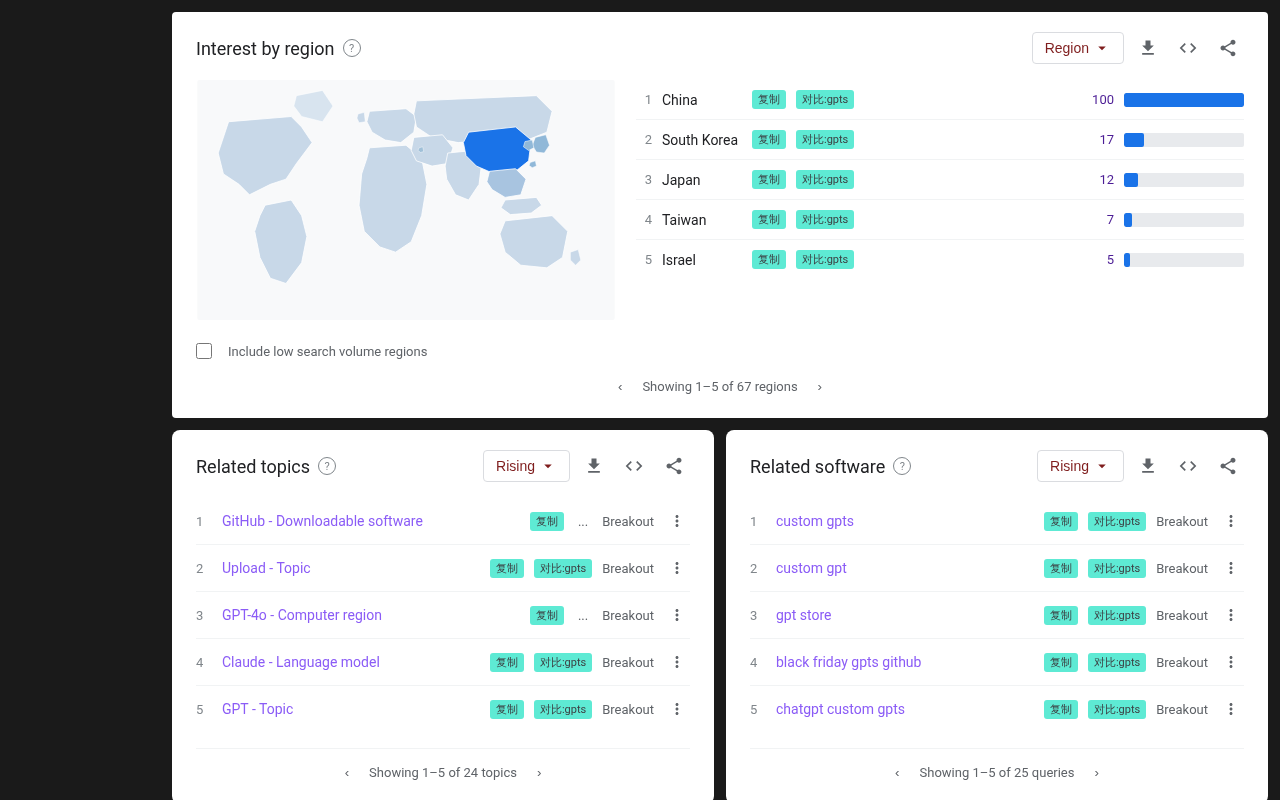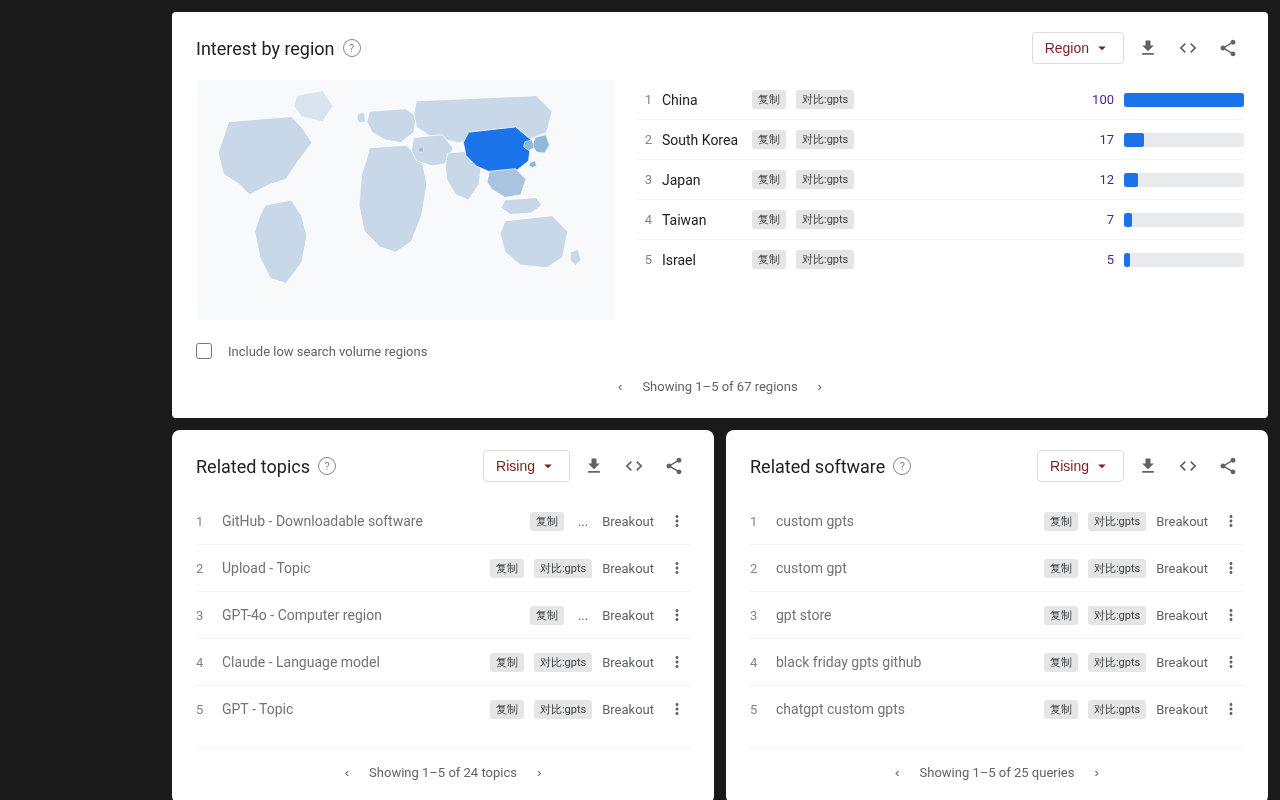--- a/index.html
+++ b/index.html
@@ -126,21 +126,21 @@
     }
     .row-name {
       font-size: 14px;
       color: #202124;
       min-width: 80px;
     }
     .tag {
       font-size: 11px;
       padding: 2px 6px;
       border-radius: 3px;
-      background: #e5e5e5;
+      background: #5eead4;
       color: #3c4043;
       cursor: pointer;
       white-space: nowrap;
     }
     .row-score {
       margin-left: auto;
       font-size: 13px;
       color: #4c1d95;
       min-width: 28px;
       text-align: right;
@@ -197,21 +197,21 @@
     }
     .list-item:last-child { border-bottom: none; }
     .item-num {
       width: 16px;
       color: #80868b;
       font-size: 13px;
       flex-shrink: 0;
     }
     .item-name {
       font-size: 14px;
-      color: #737373;
+      color: #8b5cf6;
       flex: 1;
     }
     .item-status {
       font-size: 13px;
       color: #5f6368;
     }
     .ellipsis-btn {
       background: none;
       border: none;
       cursor: pointer;

